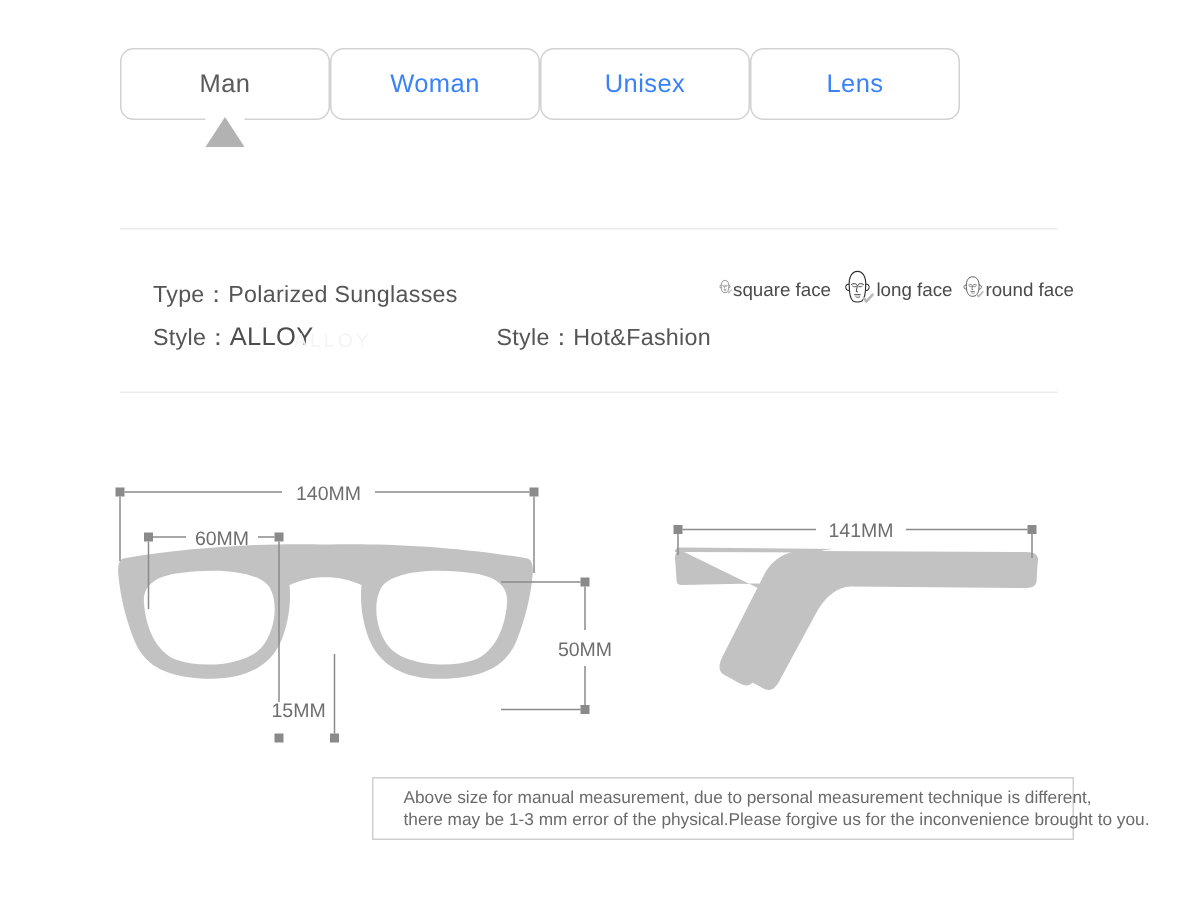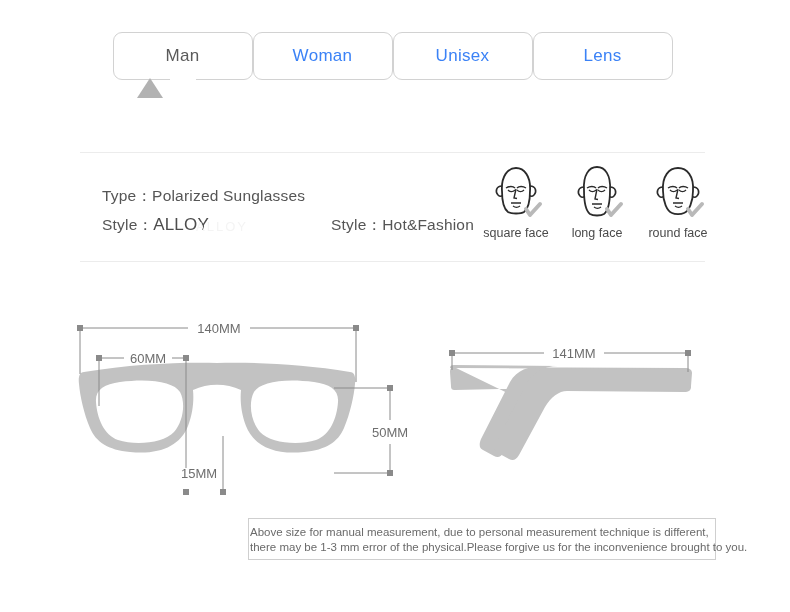--- a/index.html
+++ b/index.html
@@ -17,21 +17,21 @@
   }
 
   
   #tabs {
     position: absolute;
     left: 80px;
     top: 32px;
     width: 625px;
     height: 48px;
     display: flex;
-    justify-content: center;
+    justify-content: flex-start;
   }
   .tab {
     width: 140px;
     height: 48px;
     box-sizing: border-box;
     border: 1px solid #d2d2d2;
     border-radius: 9px;
     background: #ffffff;
     display: flex;
     align-items: center;
@@ -122,21 +122,21 @@
     position: absolute;
     left: 478px;
     top: 160px;
     width: 238px;
     display: flex;
     justify-content: space-between;
   }
   .face {
     width: 76px;
     display: flex;
-    flex-direction: column;
+    flex-direction: row;
     align-items: center;
   }
   .face svg { display: block; }
   .face-label {
     margin-top: 4px;
     font-size: 12.5px;
     color: #4a4a4a;
     white-space: nowrap;
   }
 
@@ -161,21 +161,21 @@
   
   #disclaimer {
     position: absolute;
     left: 248px;
     top: 518px;
     width: 468px;
     height: 42px;
     box-sizing: border-box;
     border: 1px solid #cfcfcf;
     background: #ffffff;
-    padding: 6px 10px 0 1px;
+    padding: 6px 10px 0 20px;
   }
   #disclaimer p {
     margin: 0;
     font-size: 11.5px;
     line-height: 15px;
     color: #6a6a6a;
     white-space: nowrap;
   }
 </style>
 </head>

